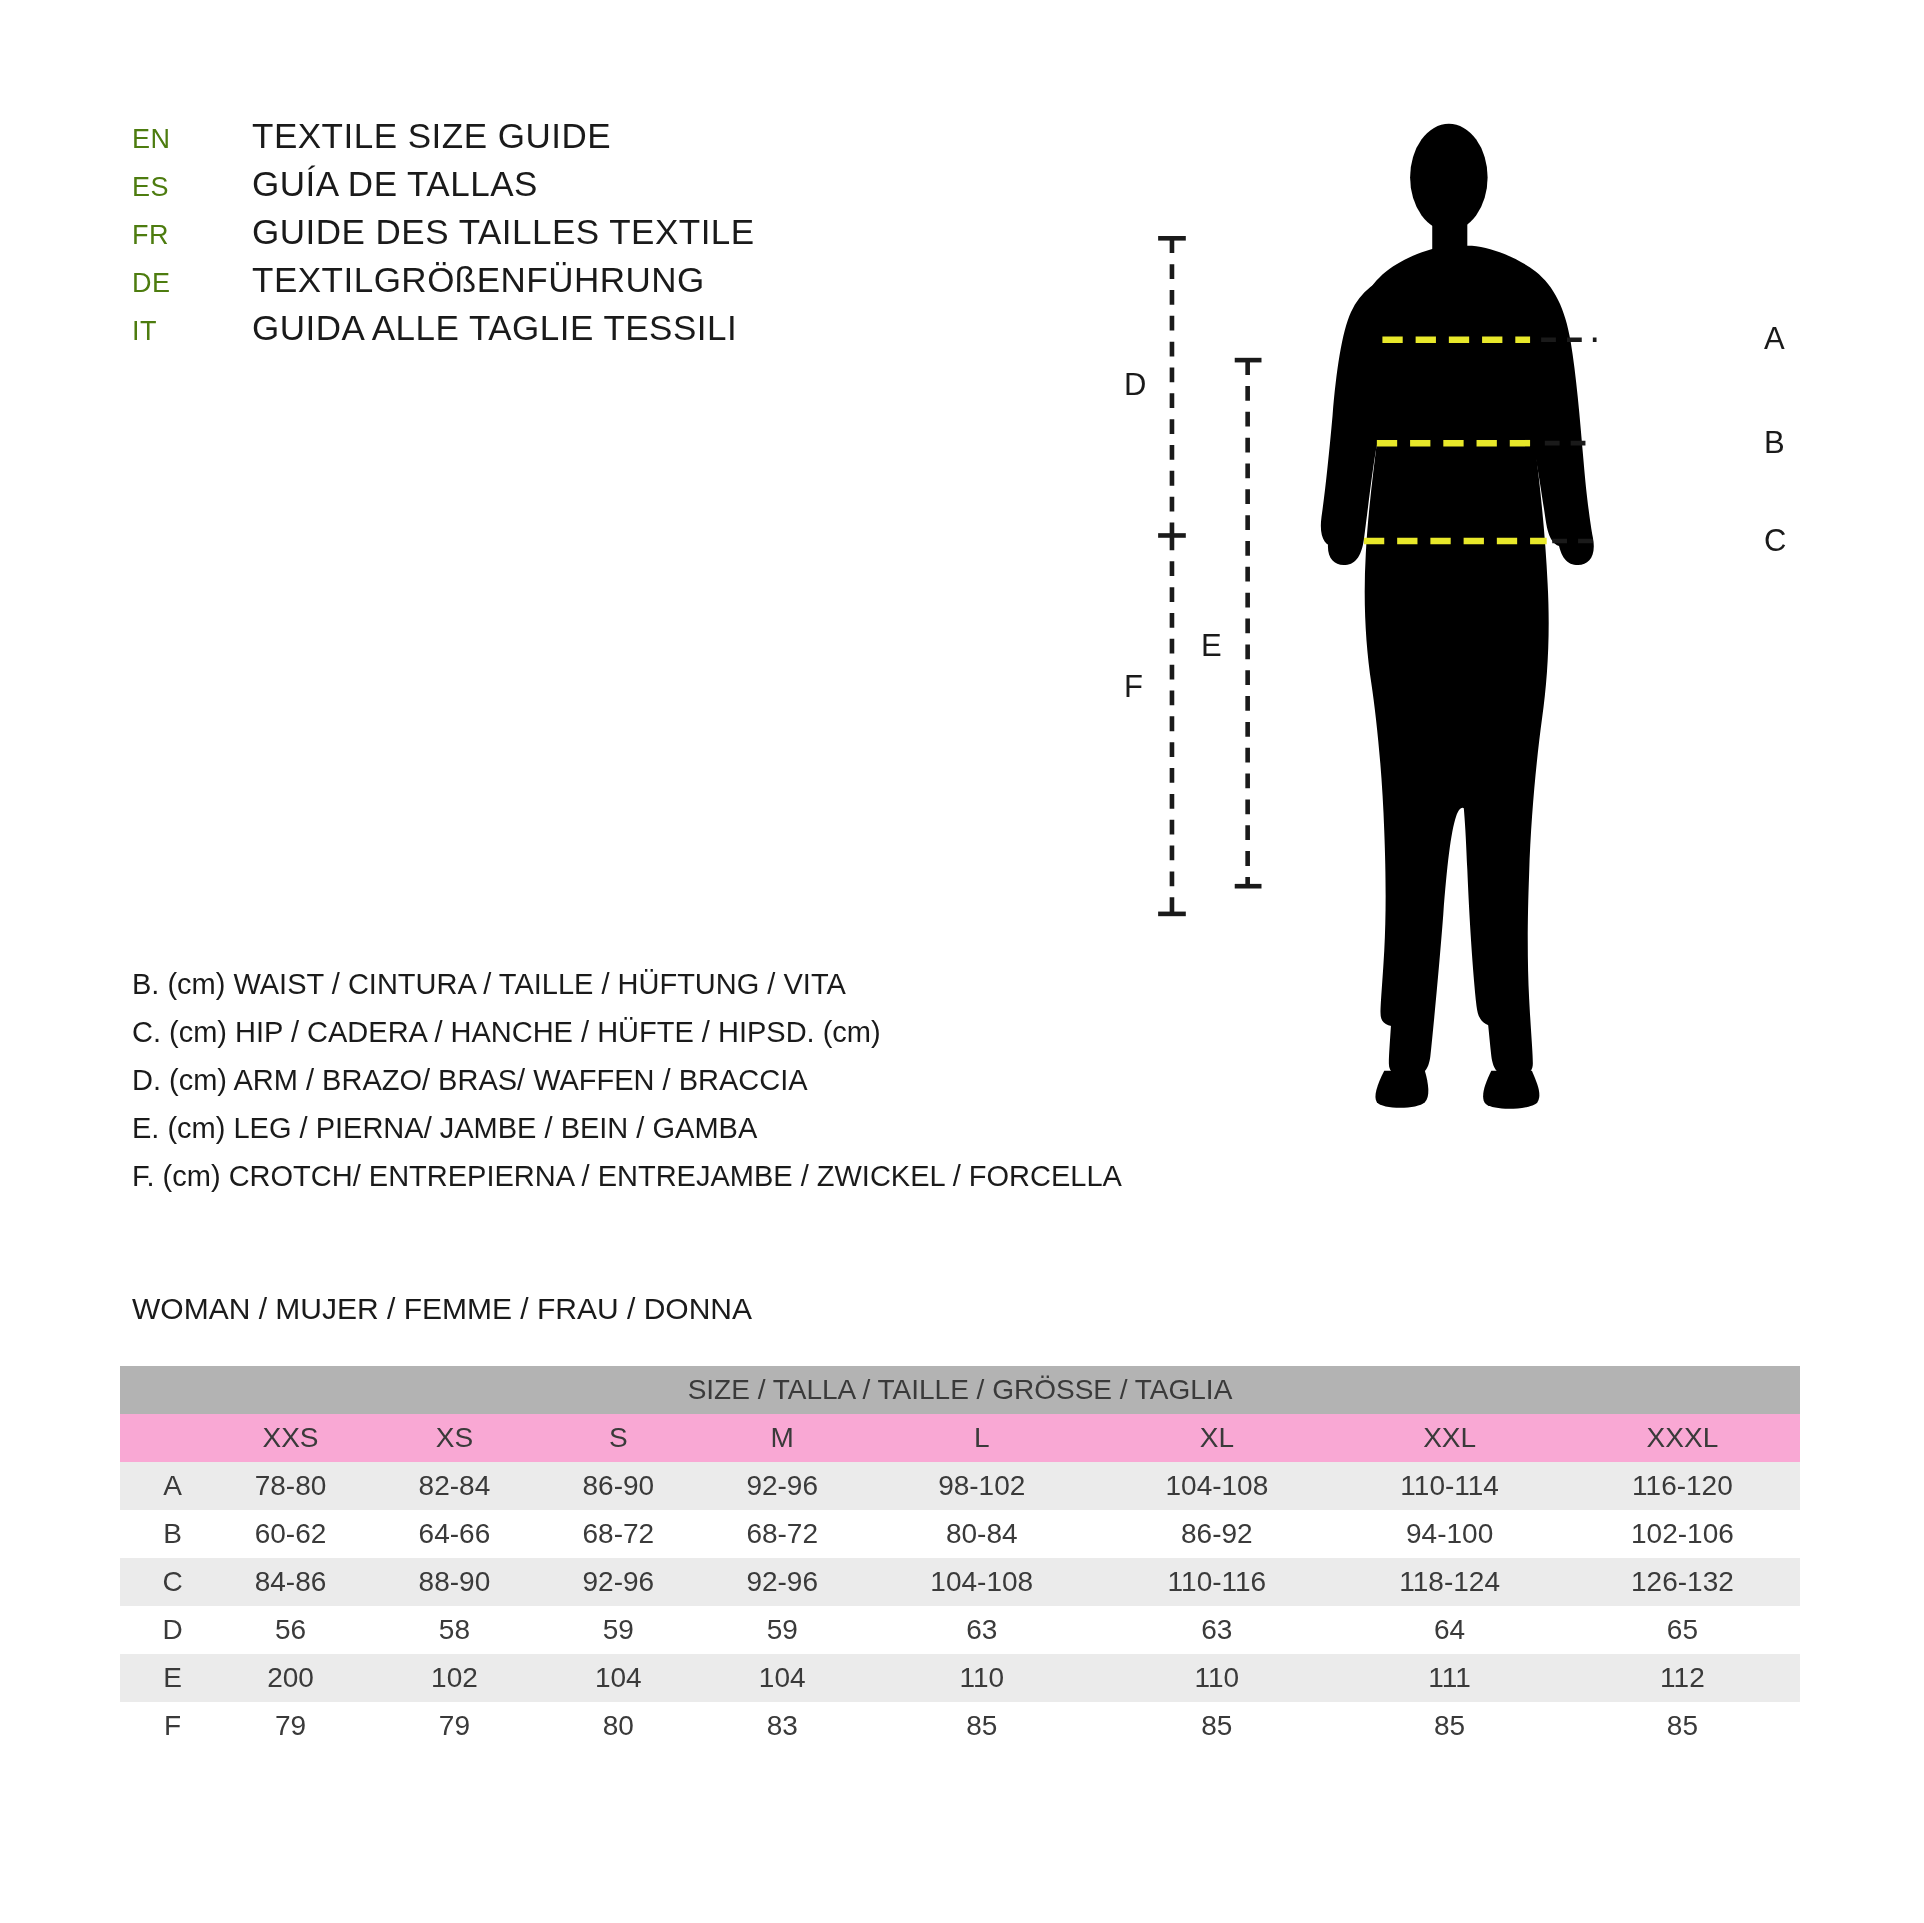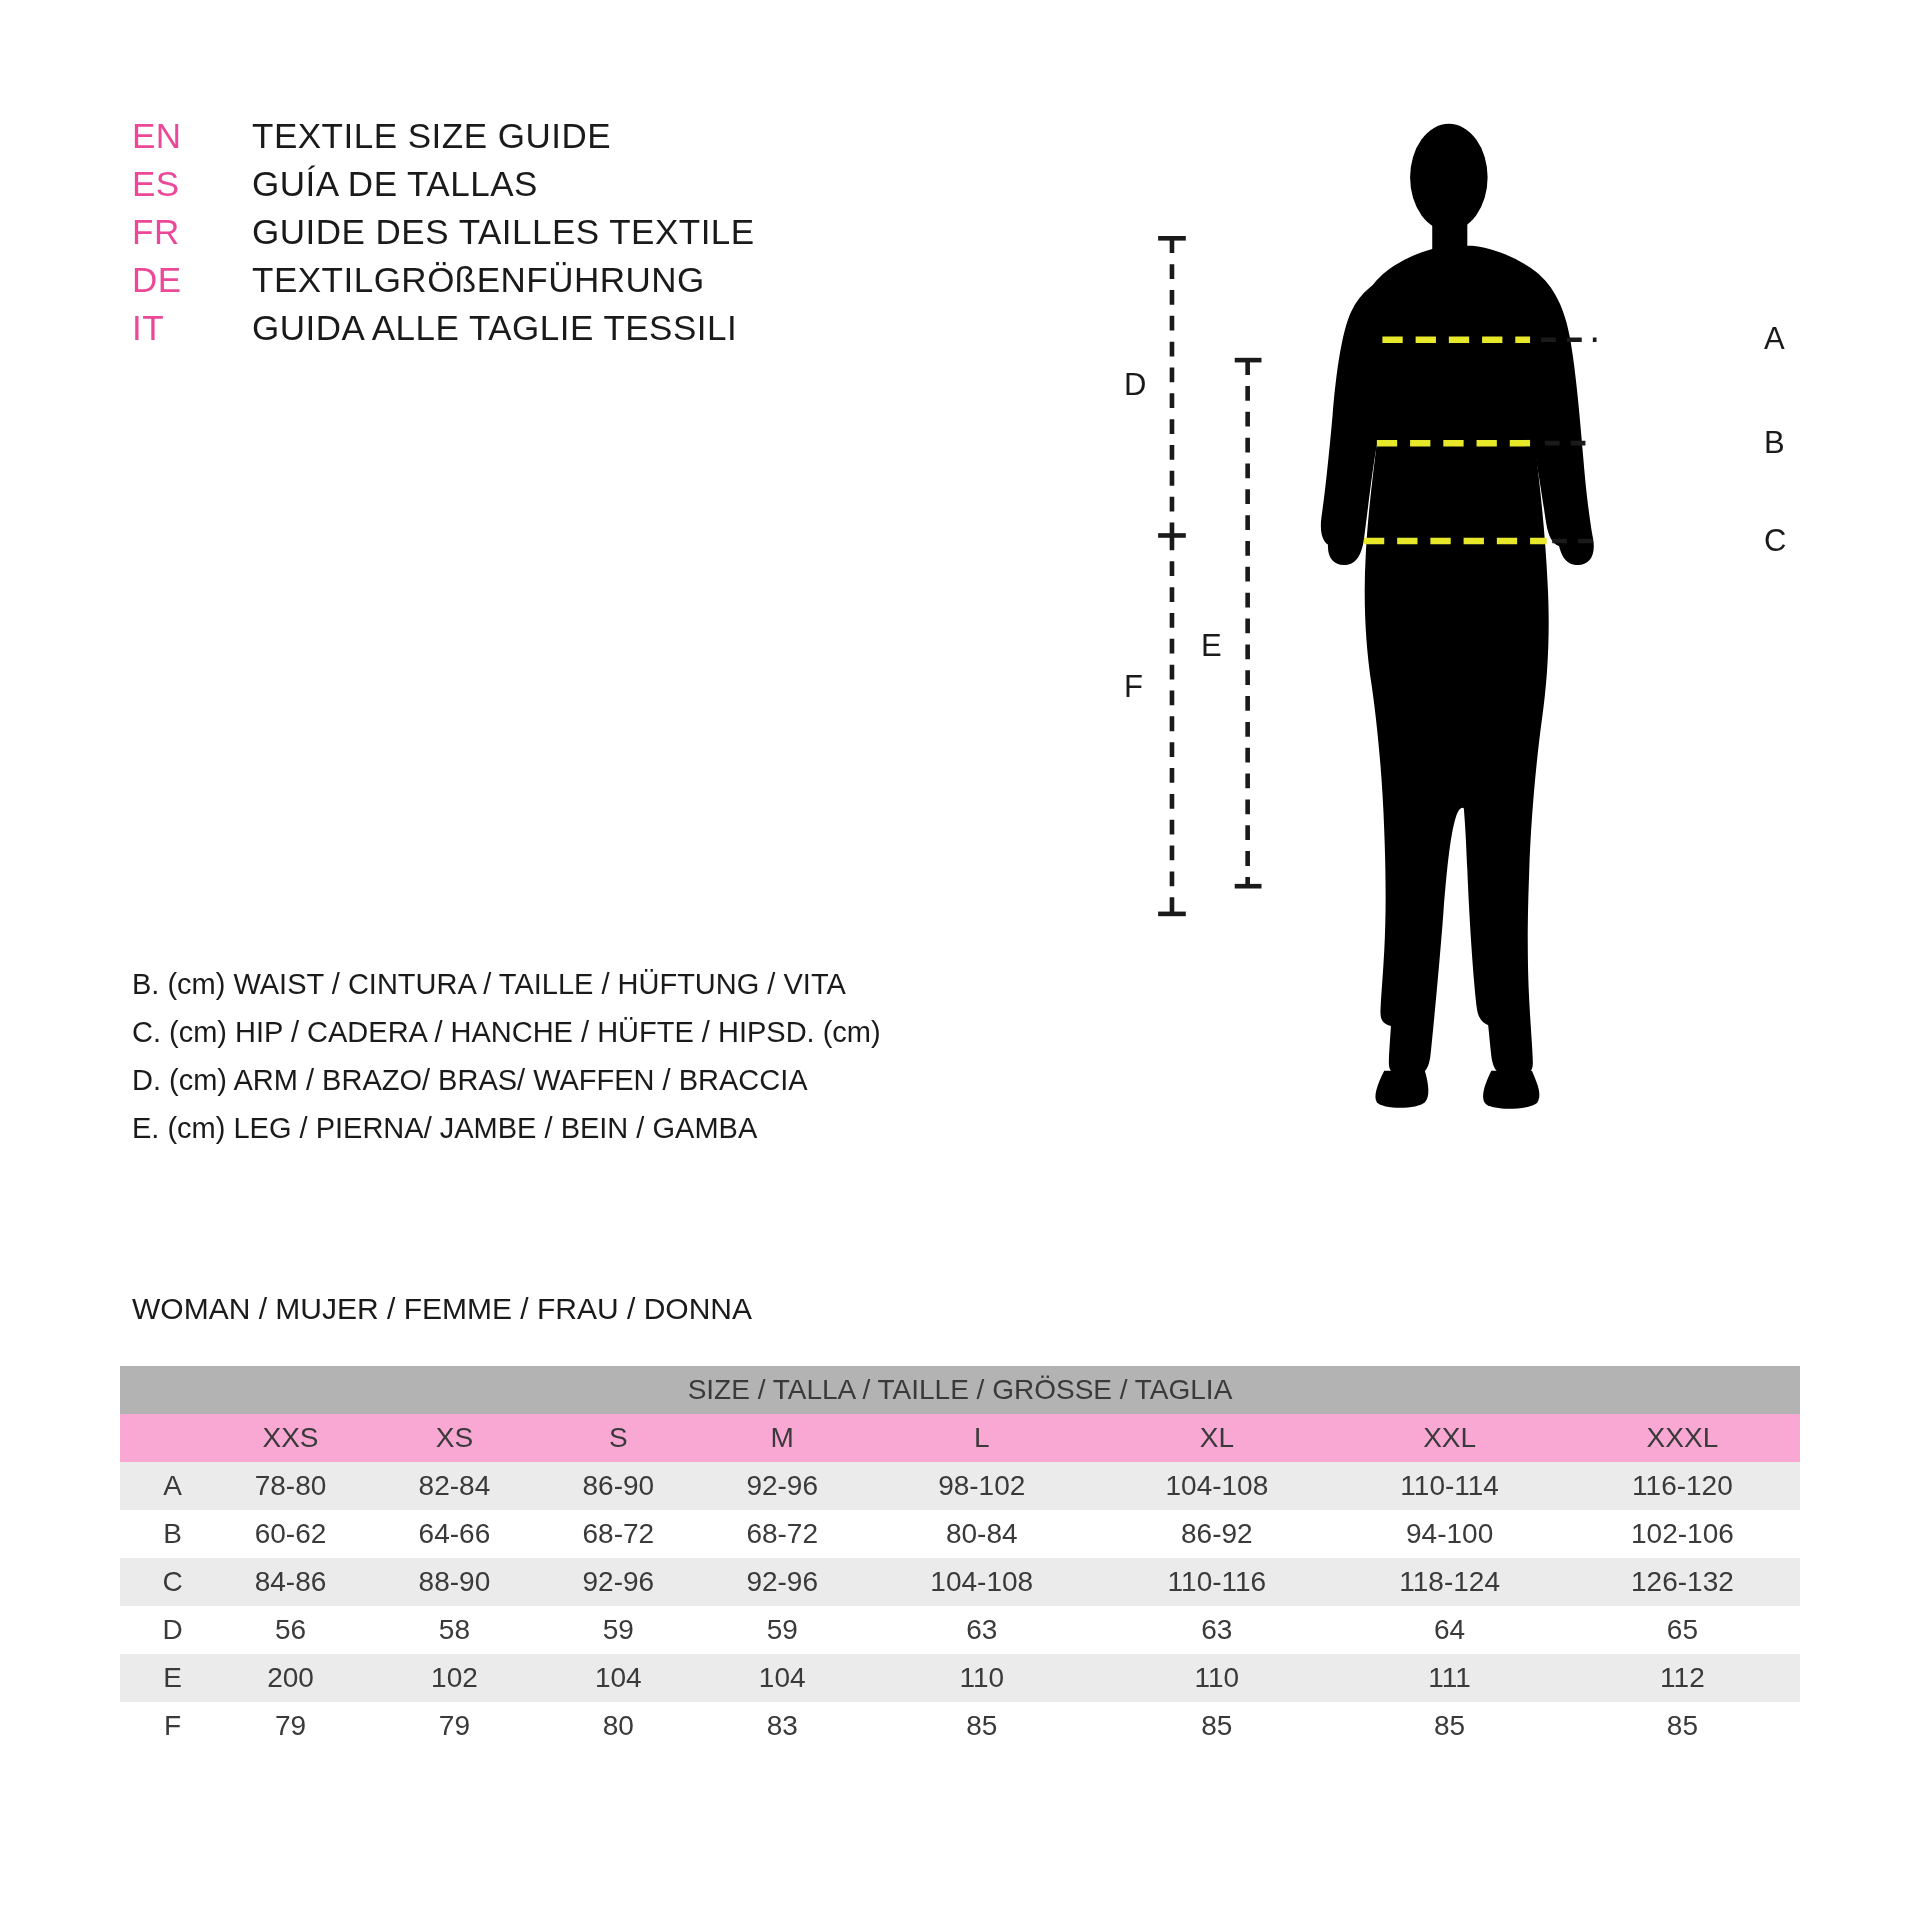--- a/index.html
+++ b/index.html
@@ -23,23 +23,24 @@
     top: 116px;
     width: 831px;
   }
   .title-row {
     display: flex;
     align-items: baseline;
     height: 48px;
   }
   .title-lang {
     width: 120px;
-    font-size: 35px;
+    font-size: 27px;
     letter-spacing: 0.5px;
-    color: #ec4899;
+    color: #4d7c0f;
+    margin-top: 8px;
   }
   .title-text {
     font-size: 35px;
     letter-spacing: 0.5px;
     color: #1a1a1a;
     white-space: nowrap;
   }
 
   
   #legend-block {
@@ -141,20 +142,21 @@
     <div class="title-lang">IT</div>
     <div class="title-text">GUIDA ALLE TAGLIE TESSILI</div>
   </div>
 </div>
 
 <div id="legend-block">
   <div class="legend-row">B. (cm) WAIST / CINTURA / TAILLE / HÜFTUNG / VITA</div>
   <div class="legend-row">C. (cm) HIP / CADERA / HANCHE / HÜFTE / HIPSD. (cm)</div>
   <div class="legend-row">D. (cm) ARM / BRAZO/ BRAS/ WAFFEN / BRACCIA</div>
   <div class="legend-row">E. (cm) LEG / PIERNA/ JAMBE / BEIN / GAMBA</div>
+  <div class="legend-row">F. (cm) CROTCH/ ENTREPIERNA / ENTREJAMBE / ZWICKEL / FORCELLA</div>
 </div>
 
 <div id="gender-label">WOMAN / MUJER / FEMME / FRAU / DONNA</div>
 
 <div id="figure-area">
   <svg id="figure-svg" width="720" height="1126" viewBox="0 0 780 1220">
 
     <g>
       <path fill="#000000" d="
         M 300 60

